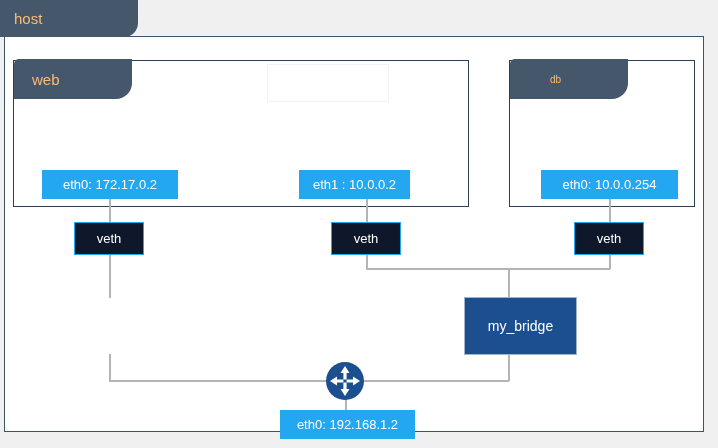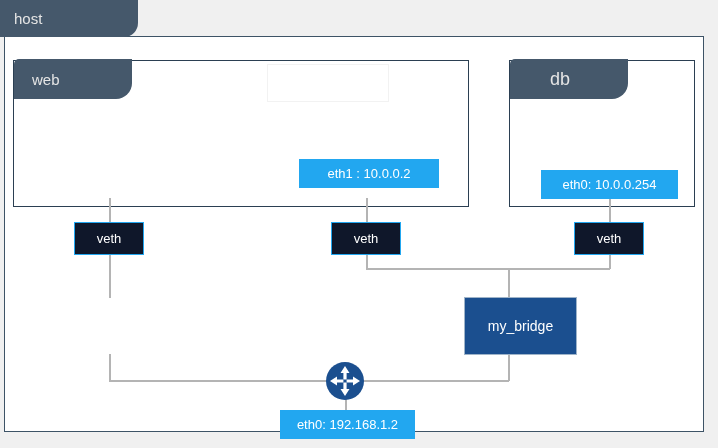--- a/index.html
+++ b/index.html
@@ -10,36 +10,36 @@
     overflow:hidden;
   }
   #stage{position:relative;width:718px;height:448px;}
 
   
   .host-panel{
     position:absolute;left:4px;top:36px;width:700px;height:396px;
     background:#ffffff;border:1.5px solid #3d5366;box-sizing:border-box;
   }
   .tab{
-    position:absolute;background:#45586b;color:#e5e5e5;
+    position:absolute;background:#45586b;color:#fdba74;
     display:flex;align-items:center;box-sizing:border-box;
   }
   .tab.host{
     left:0px;top:0px;width:138px;height:37px;
     border-bottom-right-radius:14px;padding-left:14px;font-size:15px;
   }
   .tab.web{
     left:14px;top:59px;width:118px;height:40px;
     border-top-left-radius:5px;border-bottom-right-radius:16px;
     padding-left:18px;font-size:15px;
   }
   .tab.db{
     left:510px;top:59px;width:118px;height:40px;
     border-top-left-radius:5px;border-bottom-right-radius:16px;
-    padding-left:40px;font-size:18px;
+    padding-left:40px;font-size:10px;
   }
 
   
   .ctr-box{
     position:absolute;background:#ffffff;
     border:1.5px solid #2b3f52;box-sizing:border-box;
   }
   .ctr-web{left:13px;top:60px;width:456px;height:147px;}
   .ctr-db{left:509px;top:60px;width:186px;height:147px;}
 
@@ -106,22 +106,25 @@
   <div class="line vline" style="left:366px;top:254px;height:15px;"></div>
   <div class="line vline" style="left:609px;top:254px;height:15px;"></div>
   <div class="line hline" style="left:366px;top:268px;width:244px;"></div>
   <div class="line vline" style="left:508px;top:268px;height:30px;"></div>
 
   <div class="line vline" style="left:109px;top:354px;height:27px;"></div>
   <div class="line vline" style="left:508px;top:354px;height:27px;"></div>
   <div class="line hline" style="left:109px;top:380px;width:400px;"></div>
   <div class="line vline" style="left:345px;top:396px;height:16px;"></div>
 
+  <div class="node iface" style="left:42px;top:170px;width:136px;">
+    <span>eth0: 172.17.0.2</span>
+  </div>
 
-  <div class="node iface" style="left:299px;top:159px;width:140px;">
+  <div class="node iface" style="left:299px;top:170px;width:111px;">
     <span>eth1 : 10.0.0.2</span>
   </div>
 
   <div class="node iface" style="left:541px;top:170px;width:137px;">
     <span>eth0: 10.0.0.254</span>
   </div>
 
   <div class="node veth" style="left:74px;top:222px;">
     <span>veth</span>
   </div>

